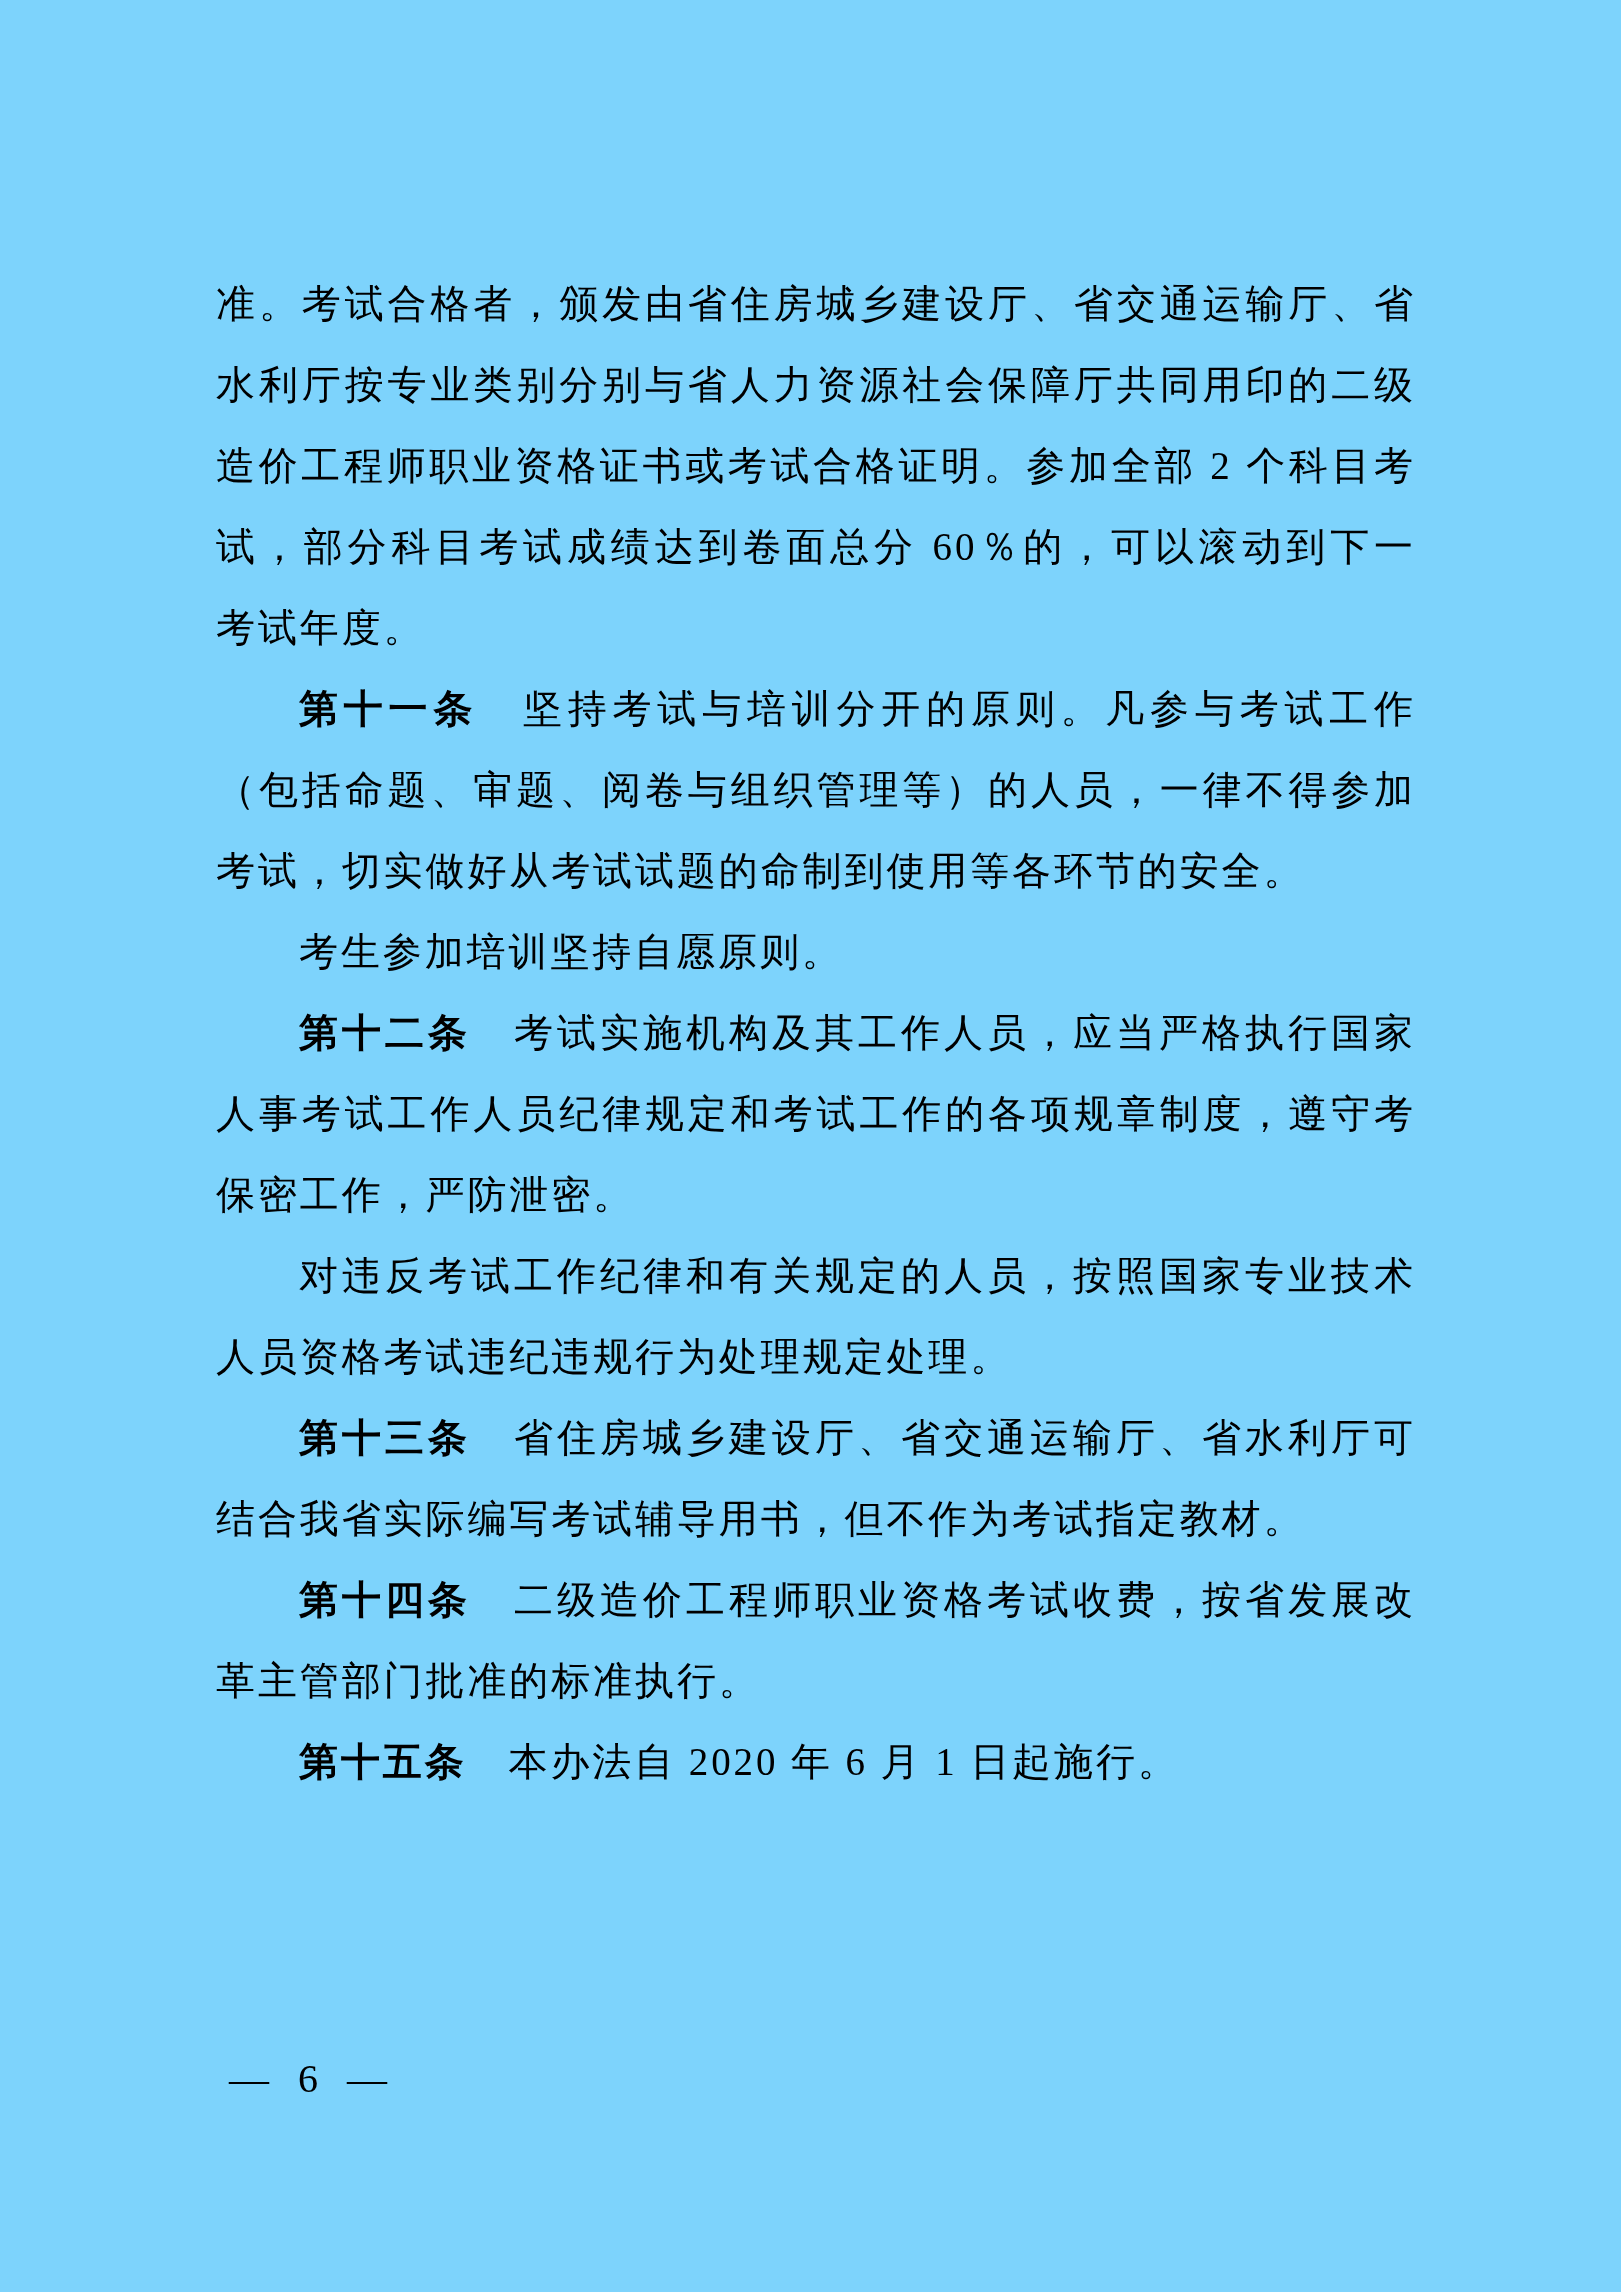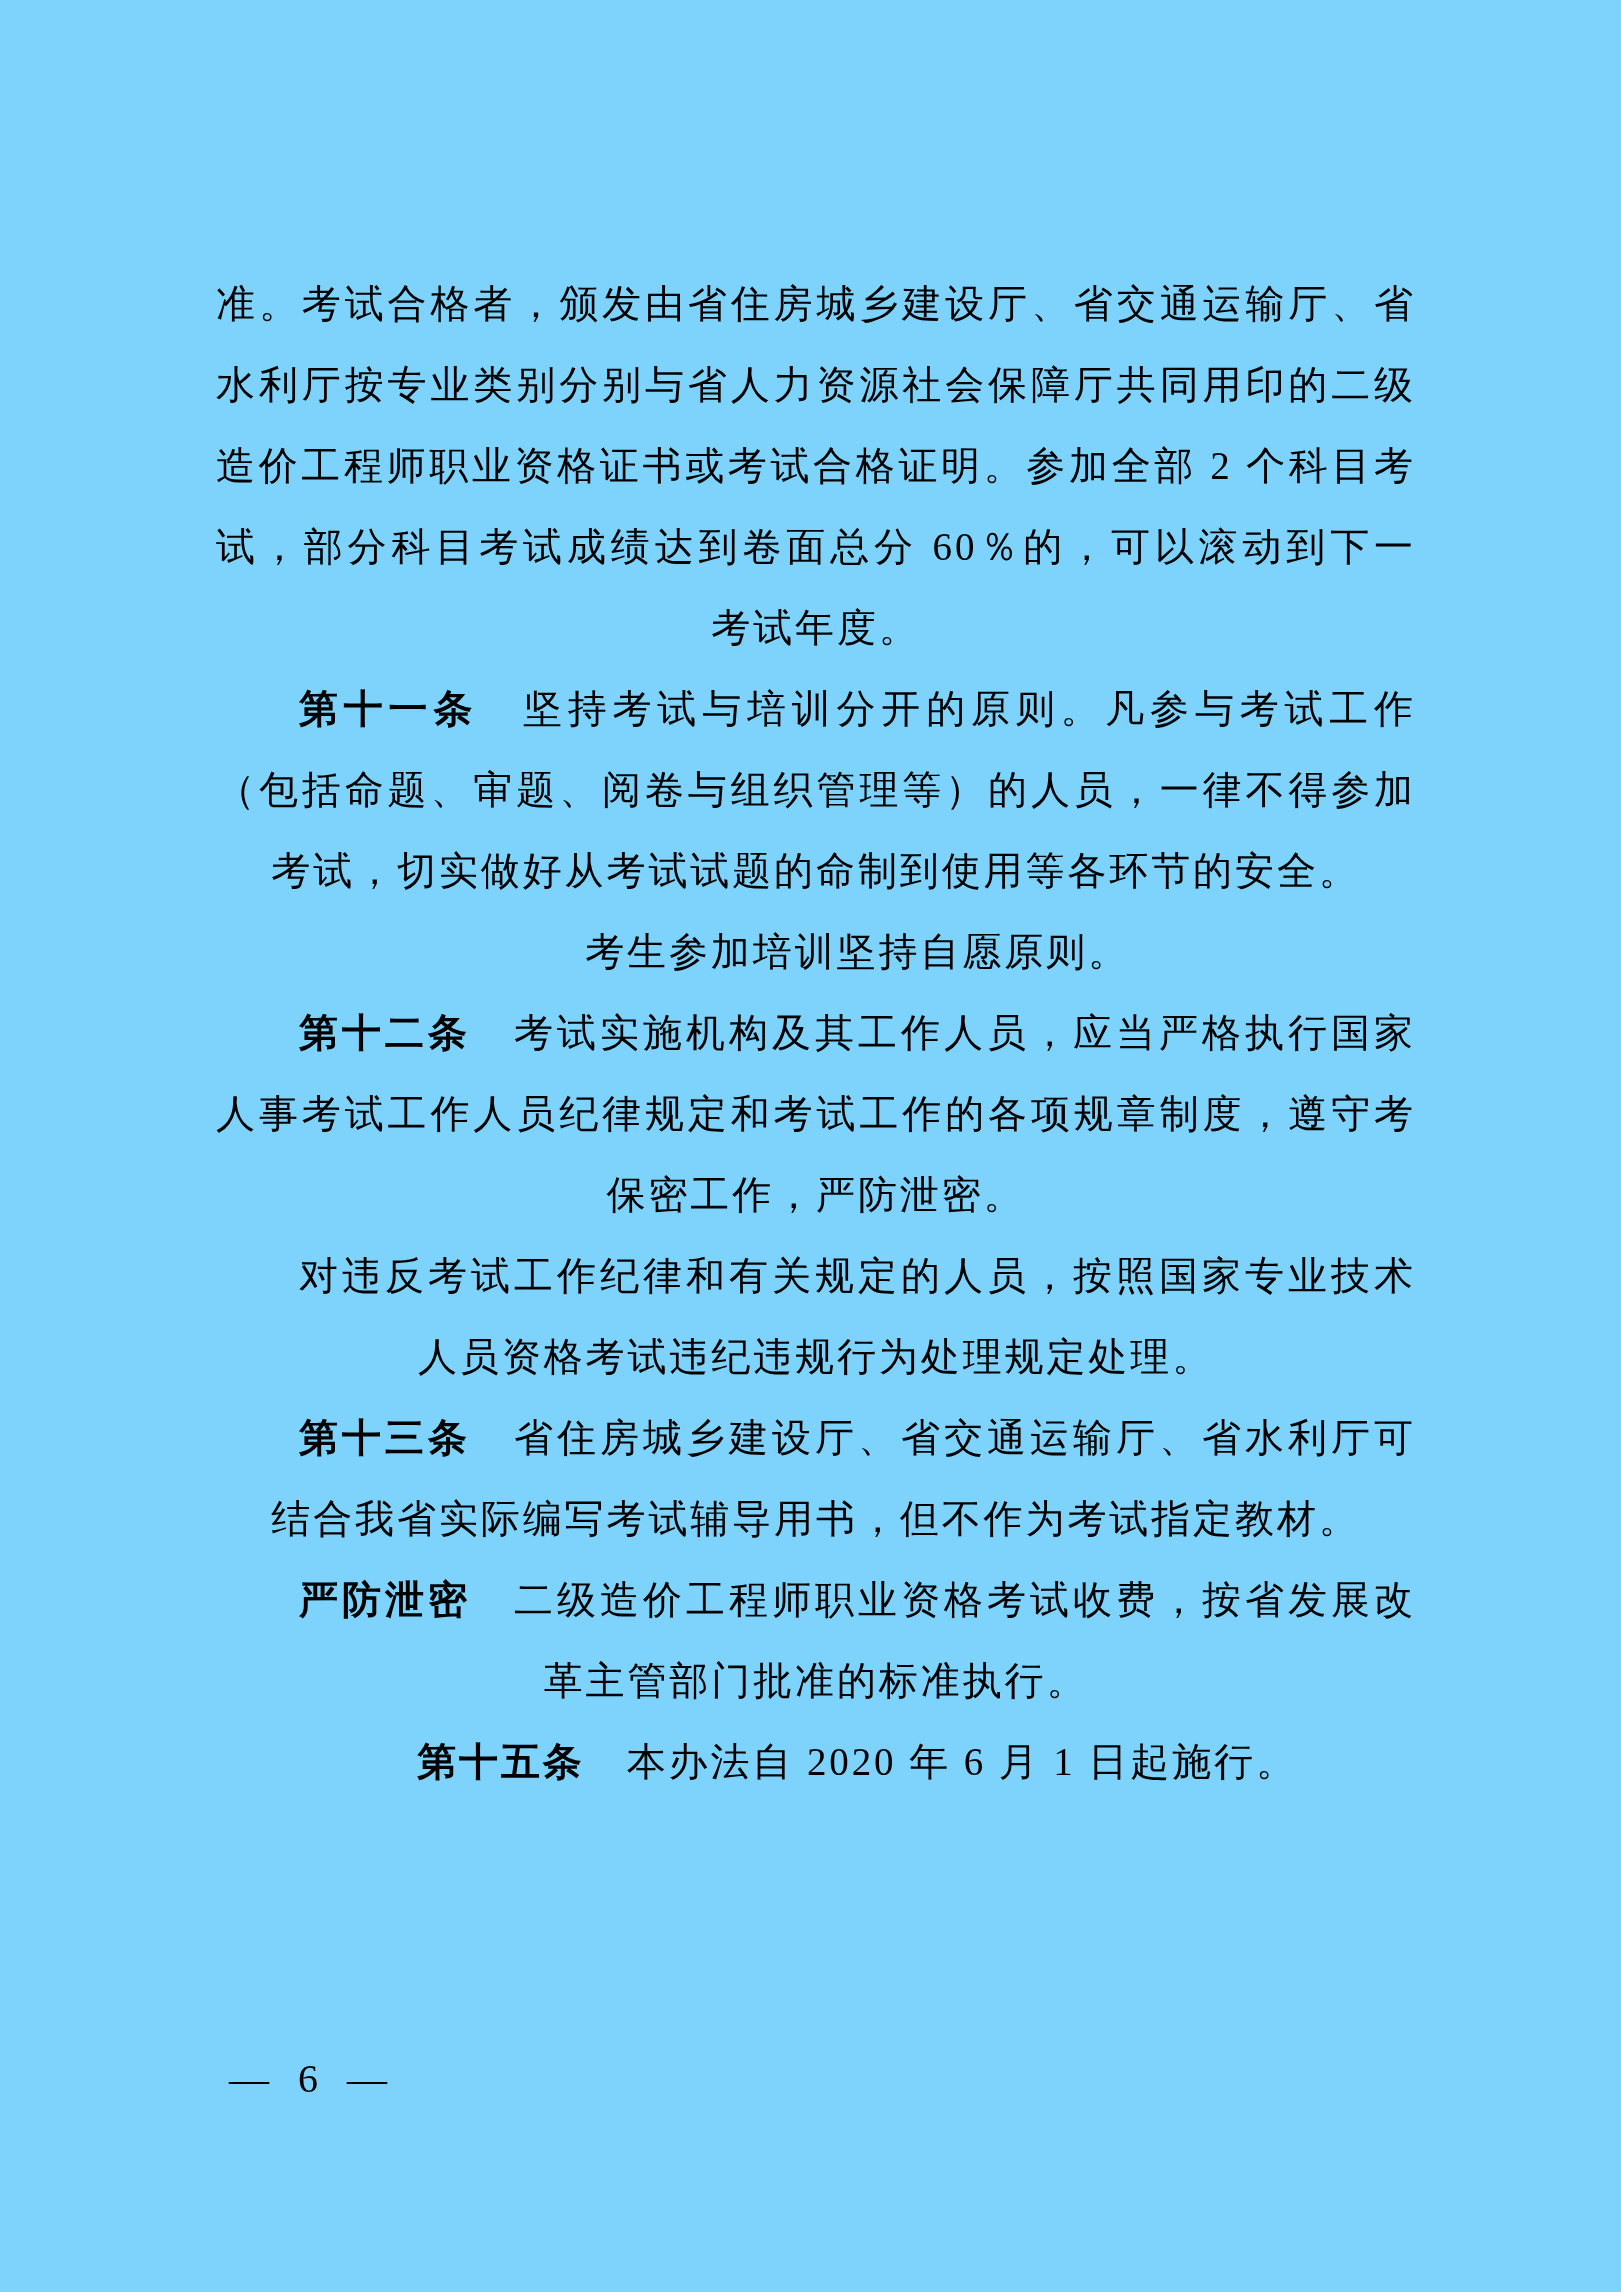--- a/index.html
+++ b/index.html
@@ -20,21 +20,21 @@
     position: absolute;
     left: 216px;
     top: 263px;
     width: 1200px;
   }
   .line {
     font-size: 39px;
     line-height: 81px;
     height: 81px;
     letter-spacing: 2.9px;
-    text-align: center;
+    text-align: left;
     white-space: pre-wrap;
   }
   .line.indent {
     padding-left: 83px;
   }
   .line.jl {
     text-align: justify;
     text-align-last: justify;
   }
   .art {
@@ -68,21 +68,21 @@
       <div class="line jl"><span>（包括命题、审题、阅卷与组织管理等）的人员，一律不得参加</span></div>
       <div class="line"><span>考试，切实做好从考试试题的命制到使用等各环节的安全。</span></div>
       <div class="line indent"><span>考生参加培训坚持自愿原则。</span></div>
       <div class="line indent jl"><b class="art">第十二条</b><span>　考试实施机构及其工作人员，应当严格执行国家</span></div>
       <div class="line jl"><span>人事考试工作人员纪律规定和考试工作的各项规章制度，遵守考</span></div>
       <div class="line"><span>保密工作，严防泄密。</span></div>
       <div class="line indent jl"><span>对违反考试工作纪律和有关规定的人员，按照国家专业技术</span></div>
       <div class="line"><span>人员资格考试违纪违规行为处理规定处理。</span></div>
       <div class="line indent jl"><b class="art">第十三条</b><span>　省住房城乡建设厅、省交通运输厅、省水利厅可</span></div>
       <div class="line"><span>结合我省实际编写考试辅导用书，但不作为考试指定教材。</span></div>
-      <div class="line indent jl"><b class="art">严防泄密</b><span>　二级造价工程师职业资格考试收费，按省发展改</span></div>
+      <div class="line indent jl"><b class="art">第十四条</b><span>　二级造价工程师职业资格考试收费，按省发展改</span></div>
       <div class="line"><span>革主管部门批准的标准执行。</span></div>
       <div class="line indent"><b class="art">第十五条</b><span>　本办法自 2020 年 6 月 1 日起施行。</span></div>
     </main>
   <footer class="pagefooter">
     <span>—</span>
     <span>6</span>
     <span>—</span>
   </footer>
 </div>
 

